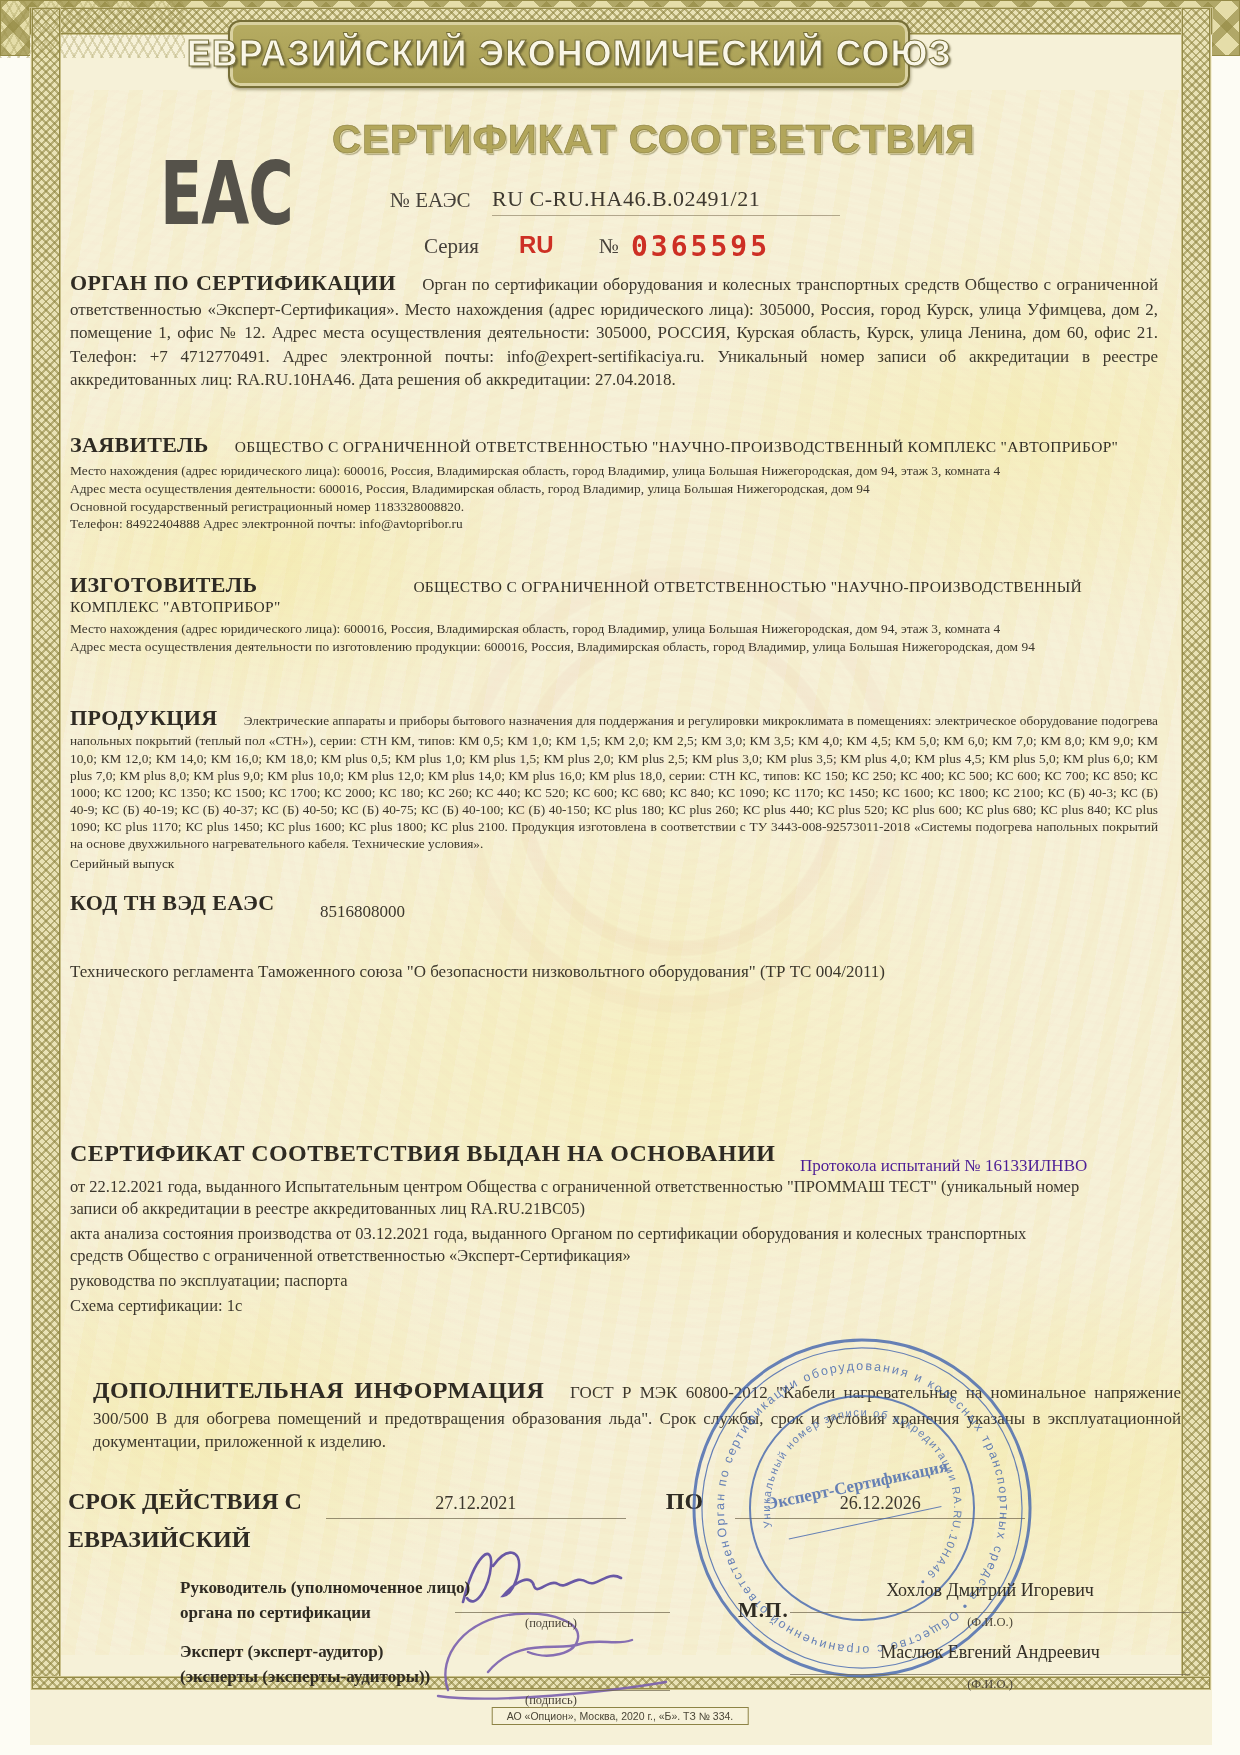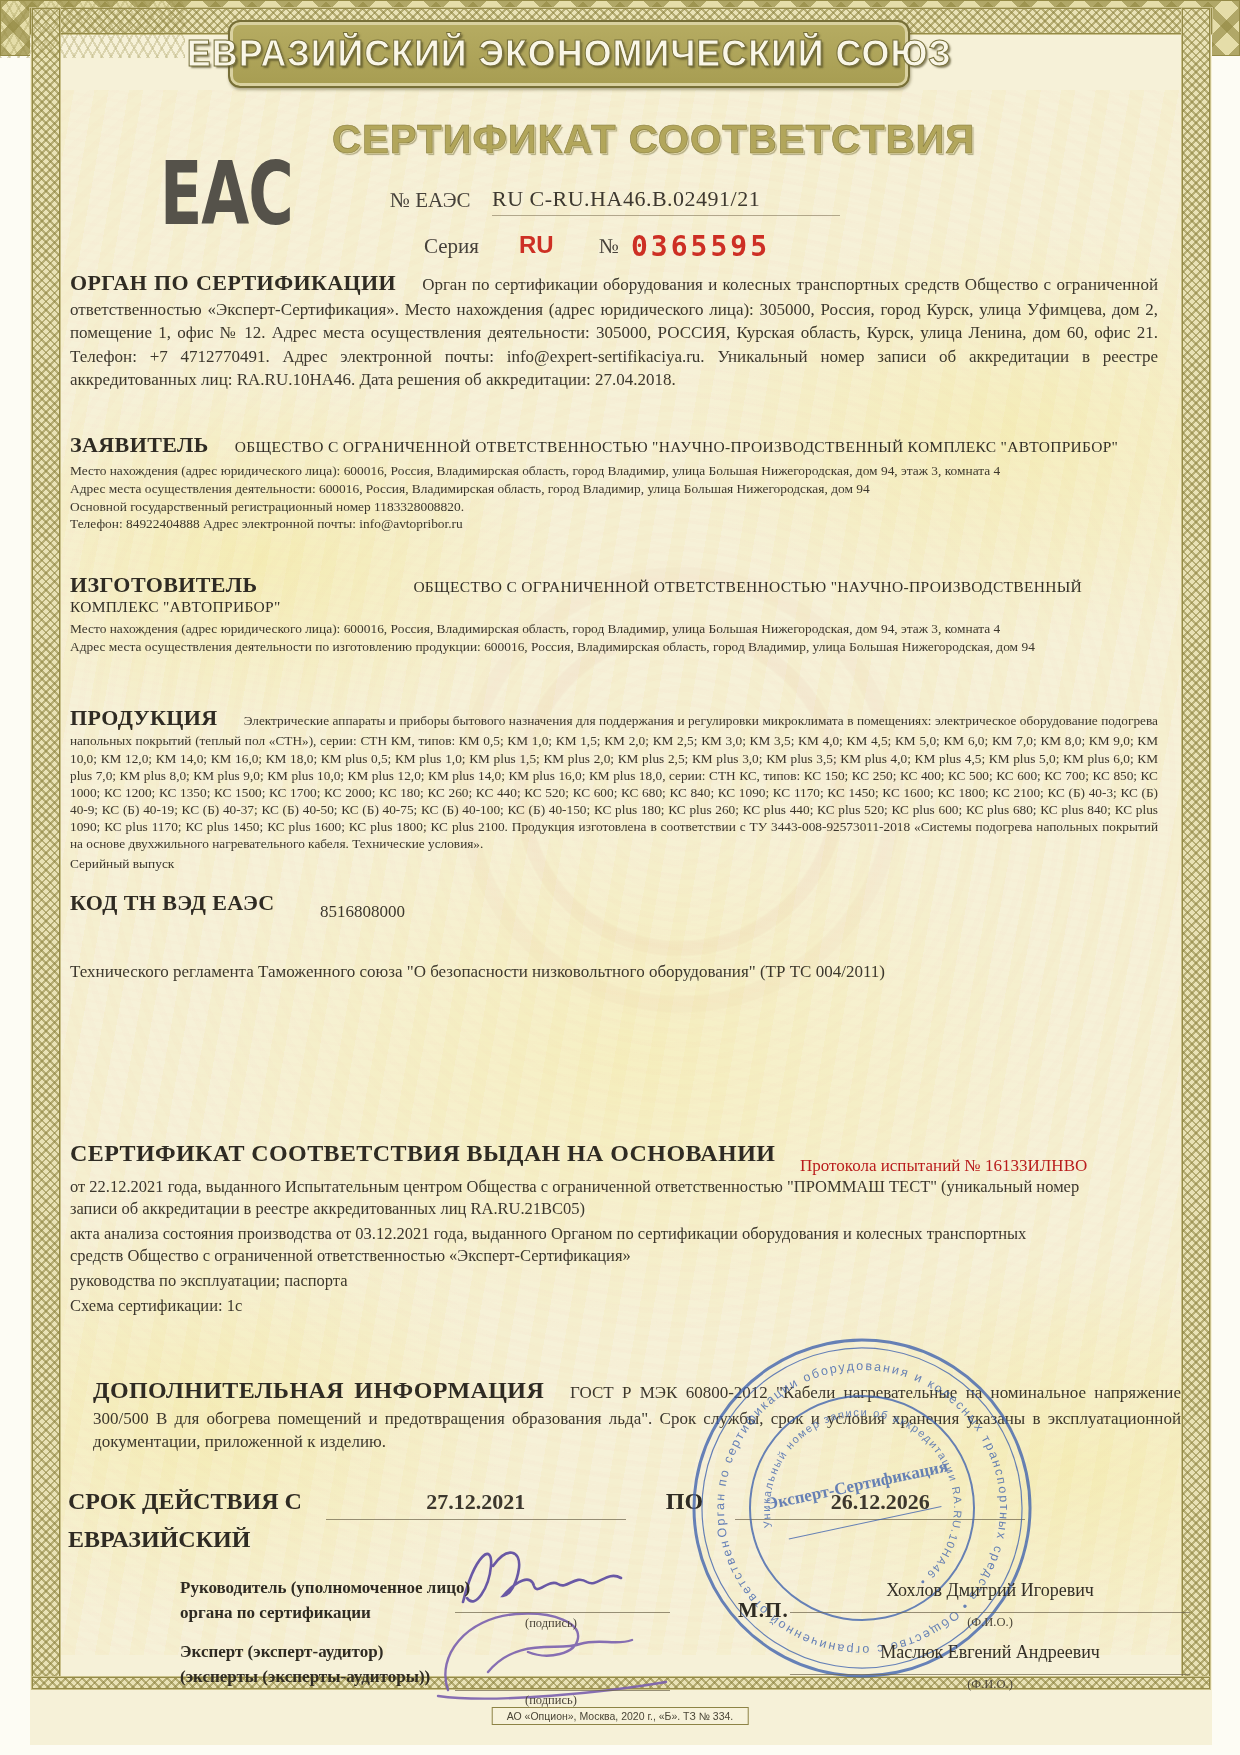--- a/index.html
+++ b/index.html
@@ -69,38 +69,38 @@
   .sec{position:absolute;left:70px;width:1088px;}
   .sec-h{font-weight:700;font-size:22px;letter-spacing:.4px;color:#2f2b23;}
   .sec-h-inline{font-weight:700;font-size:22px;letter-spacing:.4px;color:#2f2b23;margin-right:26px;}
   .body17{font-size:17px;line-height:1.37;text-align:justify;color:#3c372d;}
   .body13{font-size:13.4px;line-height:1.3;color:#3c372d;}
   .caps-name{font-size:15.5px;letter-spacing:.3px;color:#332f27;}
   .small-lines div{font-size:13.4px;line-height:1.33;color:#3c372d;}
   .prod-body{font-size:13.3px;line-height:1.29;text-align:justify;color:#3c372d;}
   
   .validity{position:absolute;left:68px;top:1488px;width:1090px;font-weight:700;font-size:24px;color:#2f2b23;}
-  .date-slot{display:inline-block;text-align:center;font-weight:700;font-size:22px;
+  .date-slot{display:inline-block;text-align:center;font-weight:400;font-size:18px;
      border-bottom:1px solid rgba(110,100,75,.7);padding-bottom:4px;vertical-align:baseline;color:#3c372d;}
   .incl{position:absolute;left:68px;top:1526px;font-weight:700;font-size:24px;color:#2f2b23;}
   
   .role{position:absolute;font-weight:700;font-size:17px;line-height:1.45;color:#2f2b23;}
   .sig-line{position:absolute;border-top:1px solid rgba(110,100,75,.7);}
   .sig-caption{position:absolute;font-size:12.5px;color:#4c463a;}
   .name-block{position:absolute;width:400px;text-align:center;}
   .name-block .nm{font-size:18px;color:#332f27;border-bottom:1px solid rgba(110,100,75,.7);padding-bottom:11px;display:block;}
   .name-block .fio{font-size:12.5px;color:#4c463a;margin-top:2px;}
   .mp{position:absolute;left:738px;top:1598px;font-weight:700;font-size:21px;letter-spacing:1px;color:#2f2b23;}
   .stamp{position:absolute;left:672px;top:1318px;width:380px;height:380px;opacity:.78;transform:rotate(-12deg);}
   .handsig{position:absolute;}
   
   .imprint{position:absolute;left:50%;bottom:30px;transform:translateX(-50%);background:#f7f2da;
      border:1px solid #8d8345;padding:2px 14px;font-family:"Liberation Sans",sans-serif;
      font-size:10.5px;color:#4a4536;white-space:nowrap;}
-  .prot{position:absolute;left:800px;top:1156px;font-size:17px;color:#b91c1c;white-space:nowrap;}
+  .prot{position:absolute;left:800px;top:1156px;font-size:17px;color:#4c1d95;white-space:nowrap;}
   .basis-lines div{font-size:16.5px;line-height:1.33;color:#3c372d;margin-bottom:3px;}
 </style>
 </head>
 <body>
 
 <div class="page">
   <div class="cert-bg"></div>
   <div class="wm-yellow"></div>
   <div class="wm-guilloche"></div>
   <div class="wm-hatch"></div>

